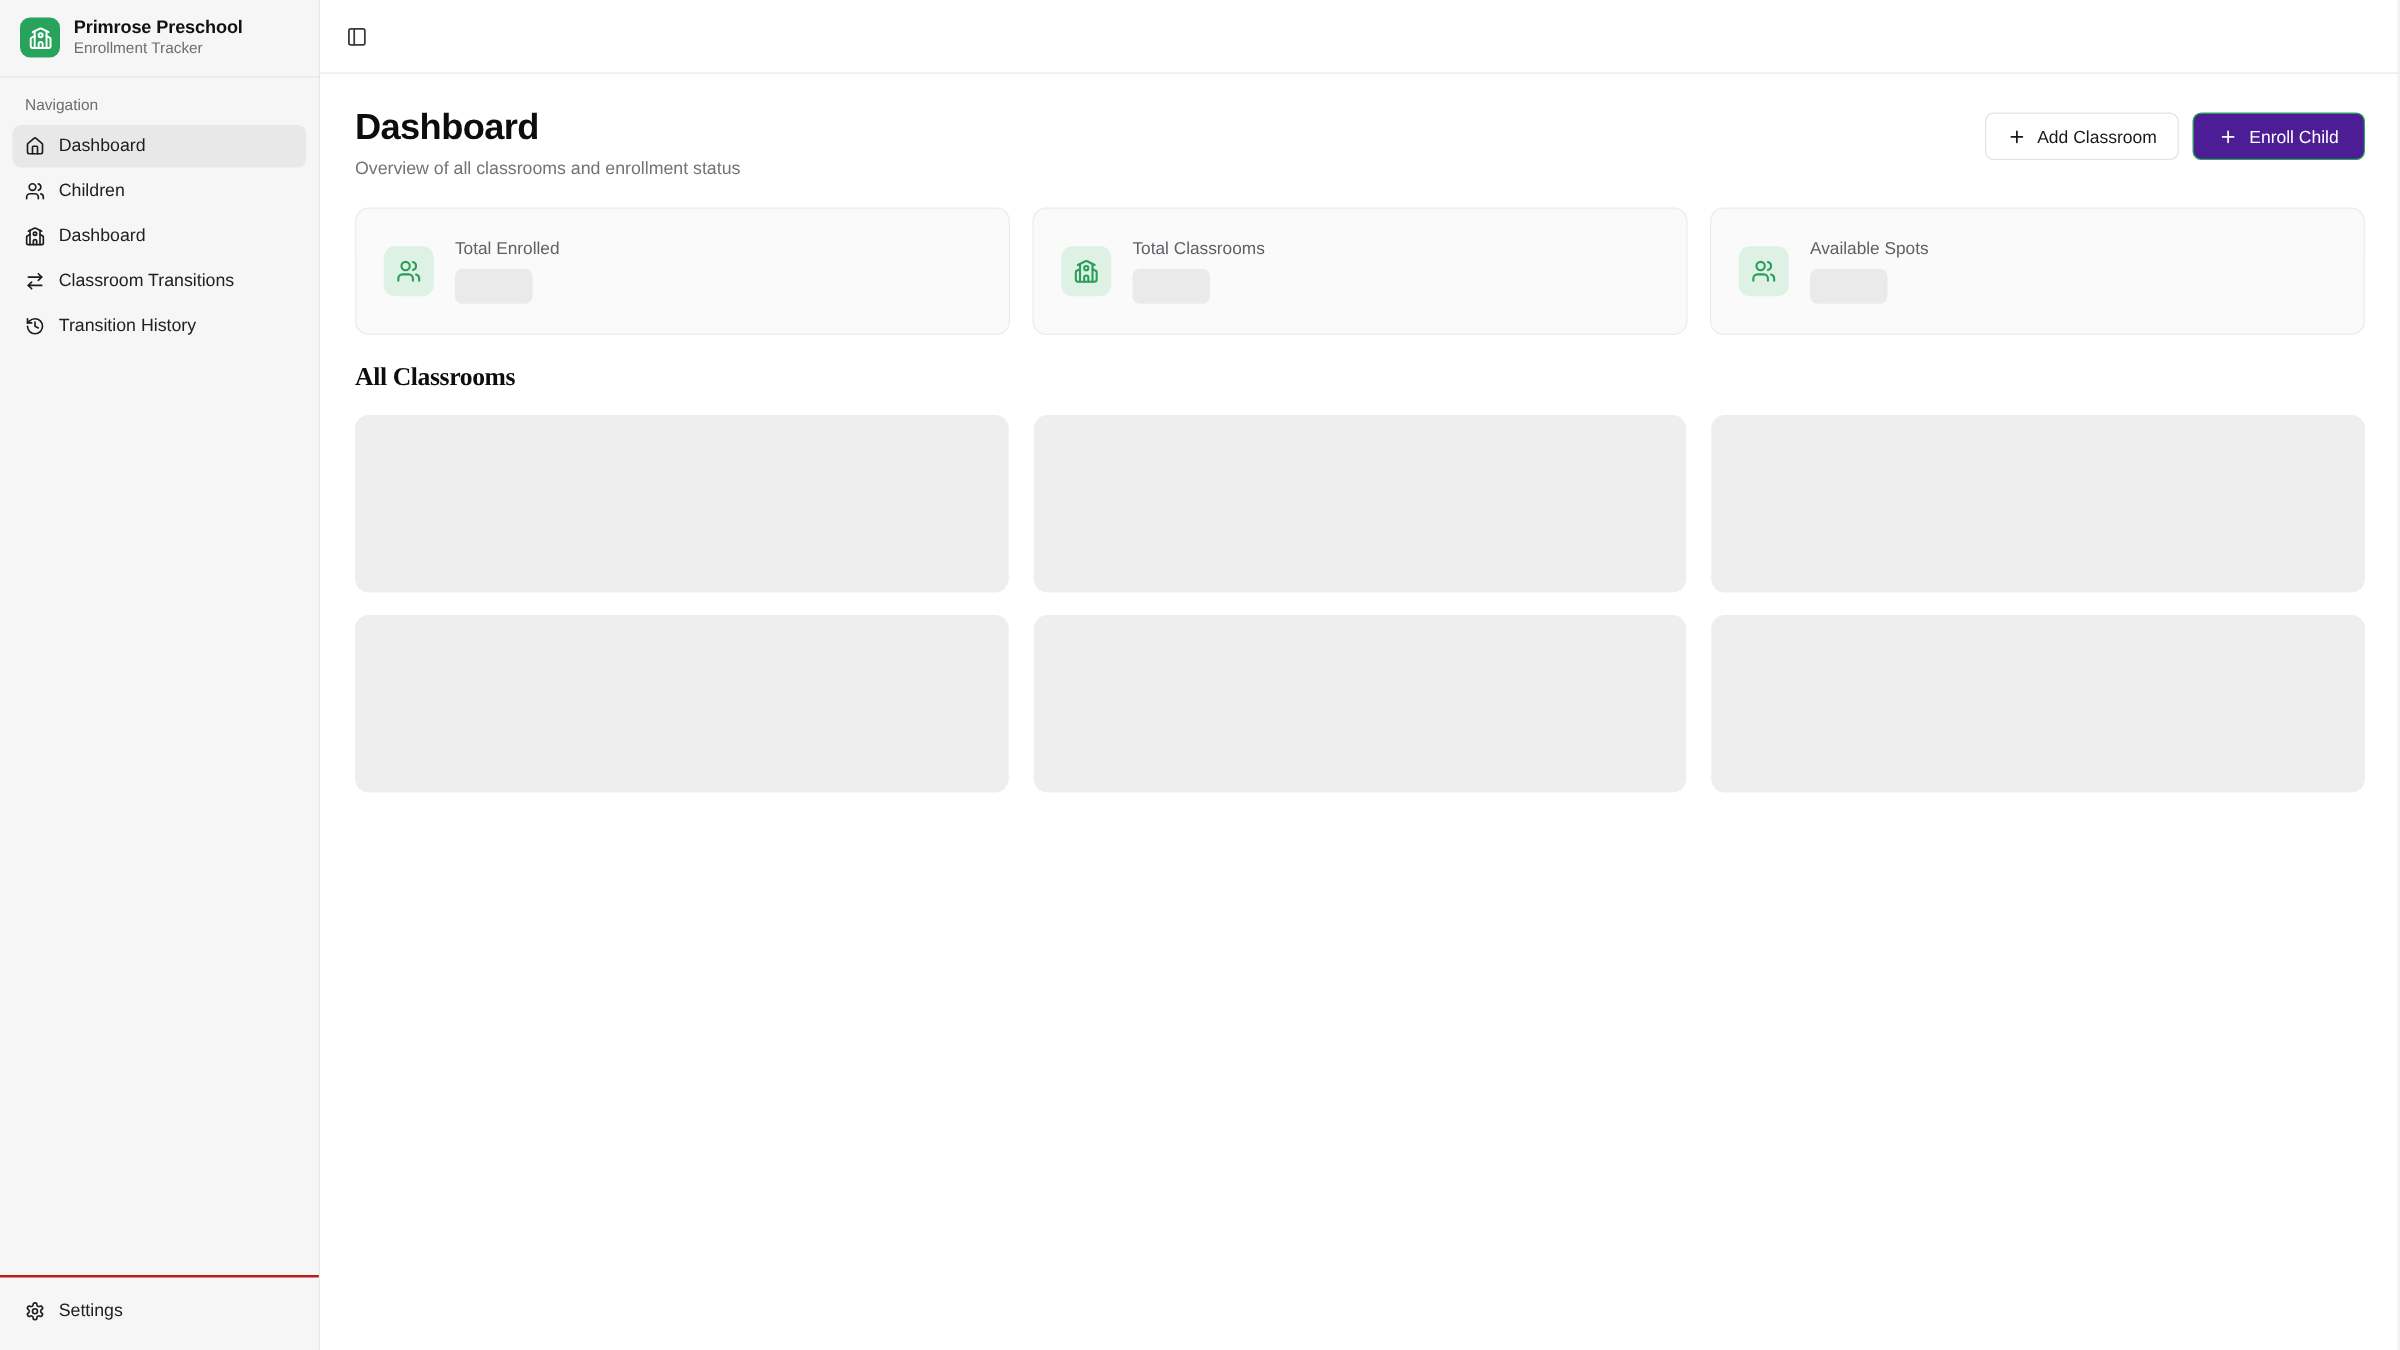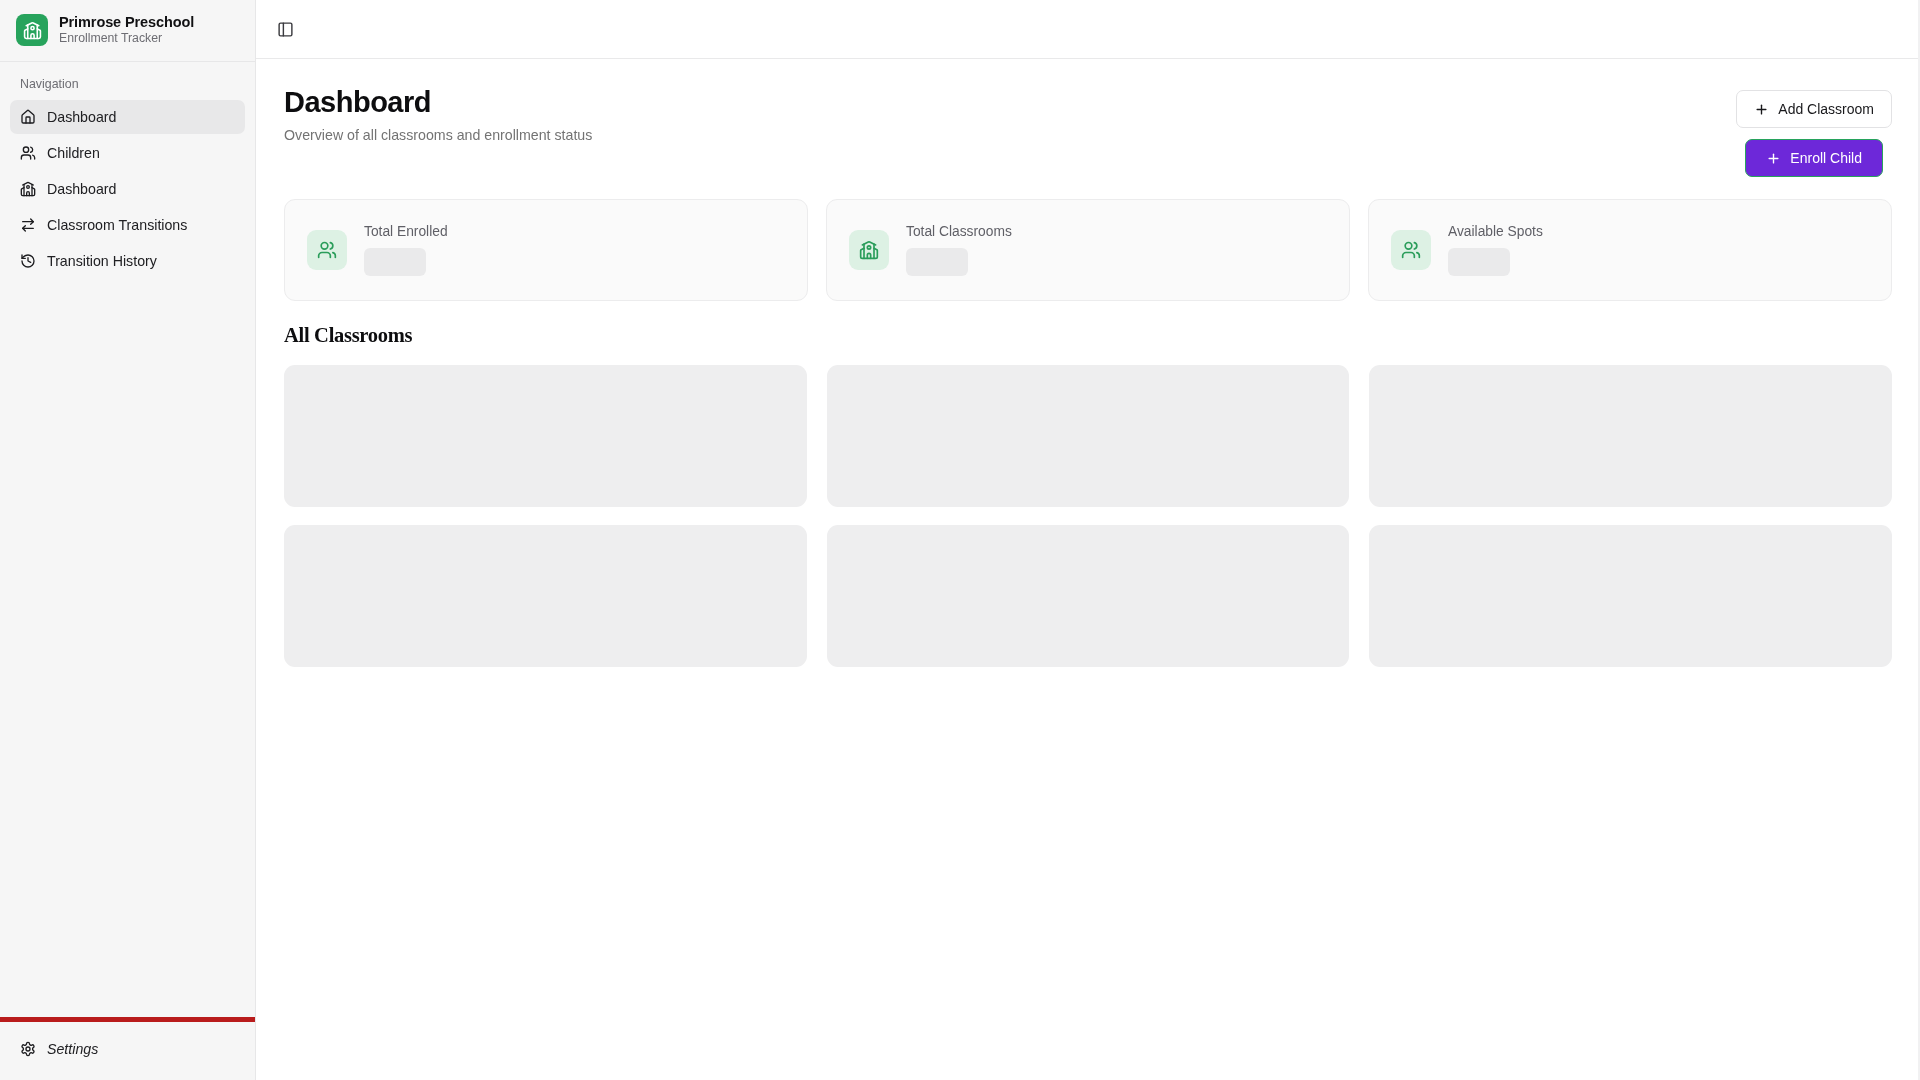--- a/index.html
+++ b/index.html
@@ -100,22 +100,21 @@
   .nav-icon {
     width: 16px; height: 16px;
     flex: 0 0 16px;
     display: flex; align-items: center; justify-content: center;
     color: #1d1d20;
   }
   .nav-icon svg { display: block; }
 
   .sidebar-footer {
     padding: 10px 10px 14px 10px;
-    border-top: 5px solid #b91c1c;
-    font-style: italic;
+    border-top: 2px solid #b91c1c;
   }
 
   
   .main {
     flex: 1 1 auto;
     height: 1080px;
     display: flex;
     flex-direction: column;
     background: #ffffff;
     overflow: hidden;
@@ -162,21 +161,21 @@
     line-height: 1.2;
     letter-spacing: -0.5px;
   }
   .page-sub {
     margin-top: 6px;
     font-size: 14.2px;
     color: #737373;
     line-height: 1.3;
   }
 
-  .head-actions { display: flex; align-items: center; gap: 11px; padding-top: 5px; flex-direction: column;}
+  .head-actions { display: flex; align-items: center; gap: 11px; padding-top: 5px;}
 
   .btn {
     display: inline-flex;
     align-items: center;
     justify-content: center;
     gap: 9px;
     height: 38px;
     padding: 0 17px;
     border-radius: 7px;
     font-size: 14px;
@@ -185,21 +184,21 @@
     border: 1px solid transparent;
     white-space: nowrap;
     line-height: 1;
   }
   .btn-outline {
     background: #ffffff;
     border-color: #e2e2e4;
     color: #18181b;
   }
   .btn-primary {
-    background: #6d28d9;
+    background: #4c1d95;
     color: #ffffff;
     border-color: #27a35c;
     padding: 4px 20px;
   }
   .btn .plus { display: flex; align-items: center; justify-content: center; width: 15px; height: 15px; }
 
   
   .stats-grid {
     display: grid;
     grid-template-columns: repeat(3, 1fr);

